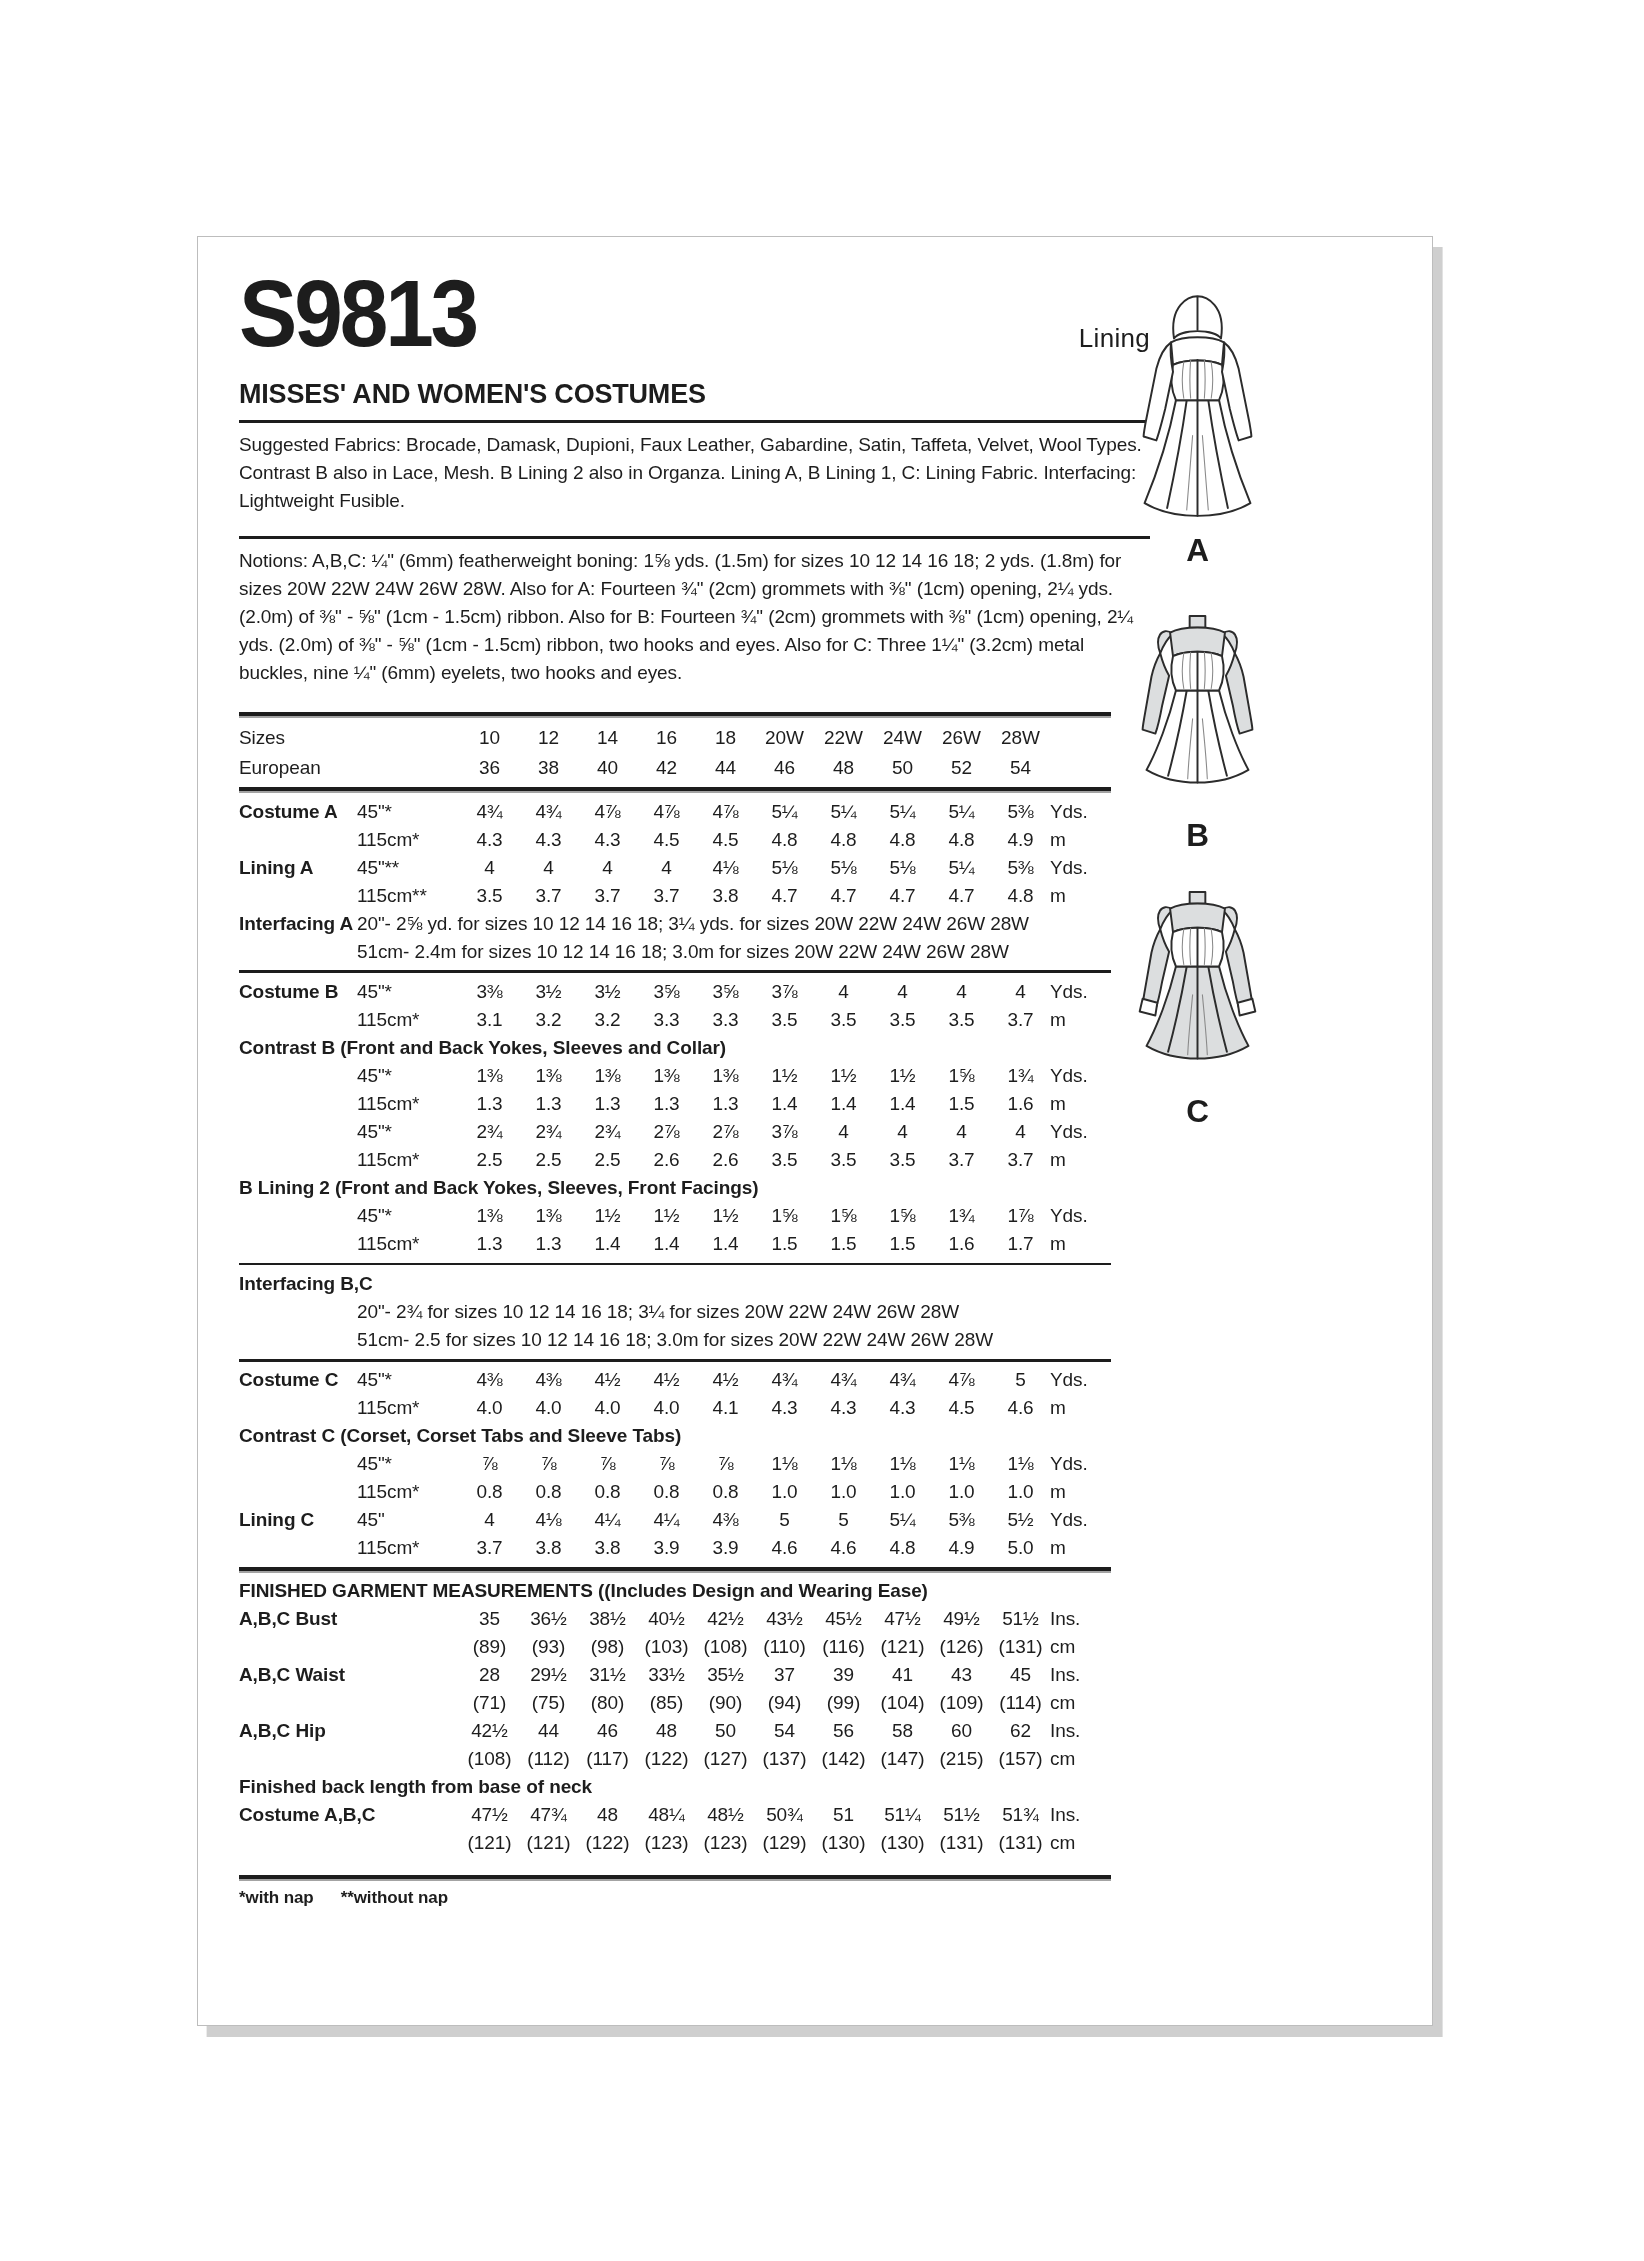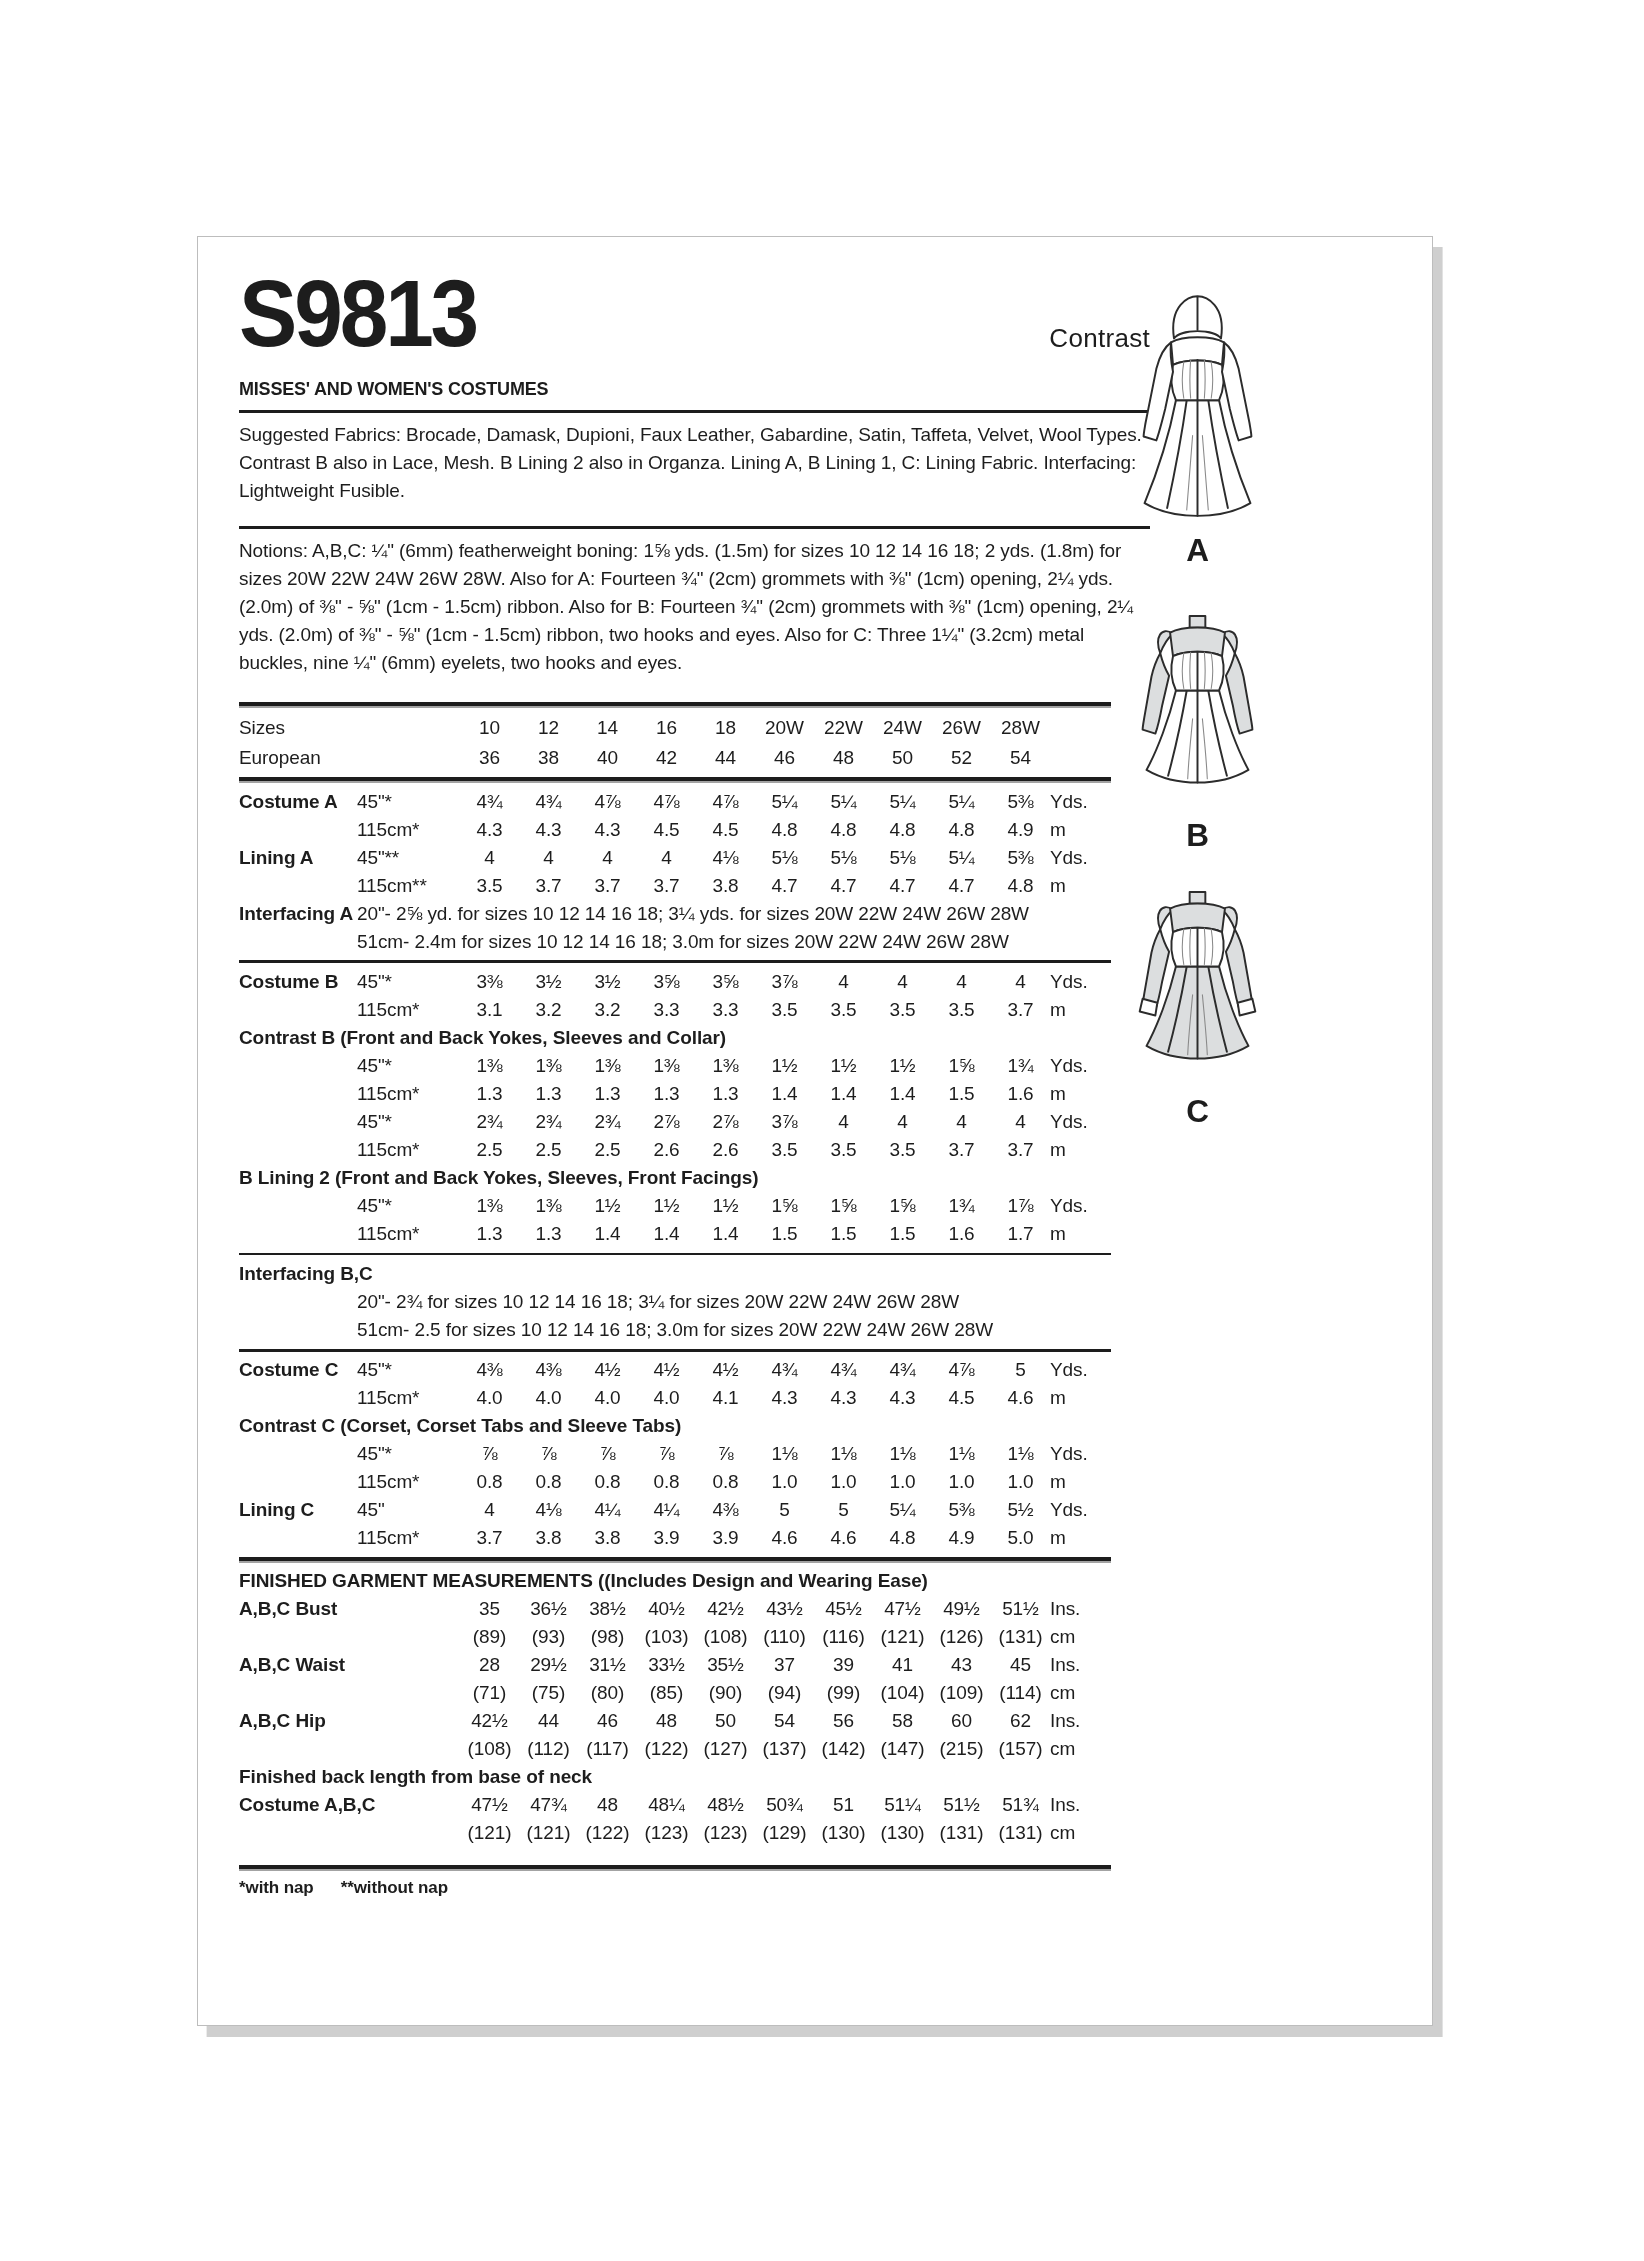--- a/index.html
+++ b/index.html
@@ -4,21 +4,21 @@
 <style>
   html,body{margin:0;padding:0;width:1645px;height:2261px;background:#ffffff;
     font-family:"Liberation Sans","DejaVu Sans",sans-serif;color:#1d1d1d;}
   .page{position:absolute;left:197px;top:236px;width:1236px;height:1790px;background:#fff;
     border:1.4px solid #bdbdbd;box-sizing:border-box;box-shadow:9.6px 11px 0 #cfcfcf;padding-left:28px;}
   .content{position:absolute;left:41px;top:29px;width:918px;}
   .titlebar{display:flex;align-items:flex-end;justify-content:space-between;width:911px;}
   .pattern-number{font-size:95px;font-weight:700;letter-spacing:-3.4px;line-height:1;
     transform:scaleX(0.92);transform-origin:left bottom;display:inline-block;}
   .difficulty{font-size:26px;padding-bottom:6.9px;letter-spacing:0.3px;}
-  .doc-title{margin-top:18px;font-size:18px;font-weight:700;letter-spacing:-0.2px;}
+  .doc-title{margin-top:18px;font-size:27px;font-weight:700;letter-spacing:-0.2px;}
   .hr{height:3.4px;background:#1d1d1d;margin-top:9.6px;width:911px;}
   .hr2{margin-top:20.6px;}
   .para{font-size:19px;line-height:28px;margin:8.2px 0 0 0;width:917px;letter-spacing:-0.1px;}
   .para .b{font-weight:400;}
   .yardage{margin-top:25px;width:872px;}
   .trow{display:grid;grid-template-columns:118px 103px repeat(10,59px) 62px;
     height:28px;line-height:28px;font-size:19px;letter-spacing:-0.1px;}
   .trow .cell{white-space:nowrap;overflow:visible;}
   .trow .lbl{font-weight:700;}
   .trow .val{text-align:center;}
@@ -41,21 +41,21 @@
   svg .shade{fill:#dcdedf;stroke:#2c2c2c;stroke-width:2;stroke-linejoin:round;}
 </style>
 </head>
 <body>
 
 <div class="page">
   <div class="content">
 
     <div class="titlebar">
       <div class="pattern-number">S9813</div>
-      <div class="difficulty">Contrast</div>
+      <div class="difficulty">Lining</div>
     </div>
 
     <div class="doc-title">MISSES' AND WOMEN'S COSTUMES</div>
     <div class="hr"></div>
 
     <p class="para"><span class="b">Suggested Fabrics:</span><span> Brocade, Damask, Dupioni, Faux Leather, Gabardine, Satin, Taffeta, Velvet, Wool Types. </span><span class="b">Contrast B</span><span> also in Lace, Mesh. </span><span class="b">B Lining 2</span><span> also in Organza. </span><span class="b">Lining A, B Lining 1, C:</span><span> Lining Fabric. </span><span class="b">Interfacing:</span><span> Lightweight Fusible.</span></p>
 
     <div class="hr hr2"></div>
 
     <p class="para"><span class="b">Notions: A,B,C:</span><span> ¼" (6mm) featherweight boning: 1⅝ yds. (1.5m)  for sizes 10 12 14 16 18; 2 yds. (1.8m) for sizes 20W 22W 24W 26W 28W. </span><span class="b">Also for A</span><span>: Fourteen ¾" (2cm) grommets with ⅜" (1cm) opening, 2¼ yds. (2.0m) </span><span class="b">of</span><span> ⅜" - ⅝" (1cm - 1.5cm) ribbon. </span><span class="b">Also for B:</span><span> Fourteen ¾" (2cm) grommets with ⅜" (1cm) opening, 2¼ yds. (2.0m)  of ⅜" - ⅝" (1cm - 1.5cm) ribbon, two hooks and eyes. </span><span class="b">Also for C:</span><span> Three 1¼" (3.2cm) metal buckles, nine ¼" (6mm) eyelets, two hooks and eyes.</span></p>

